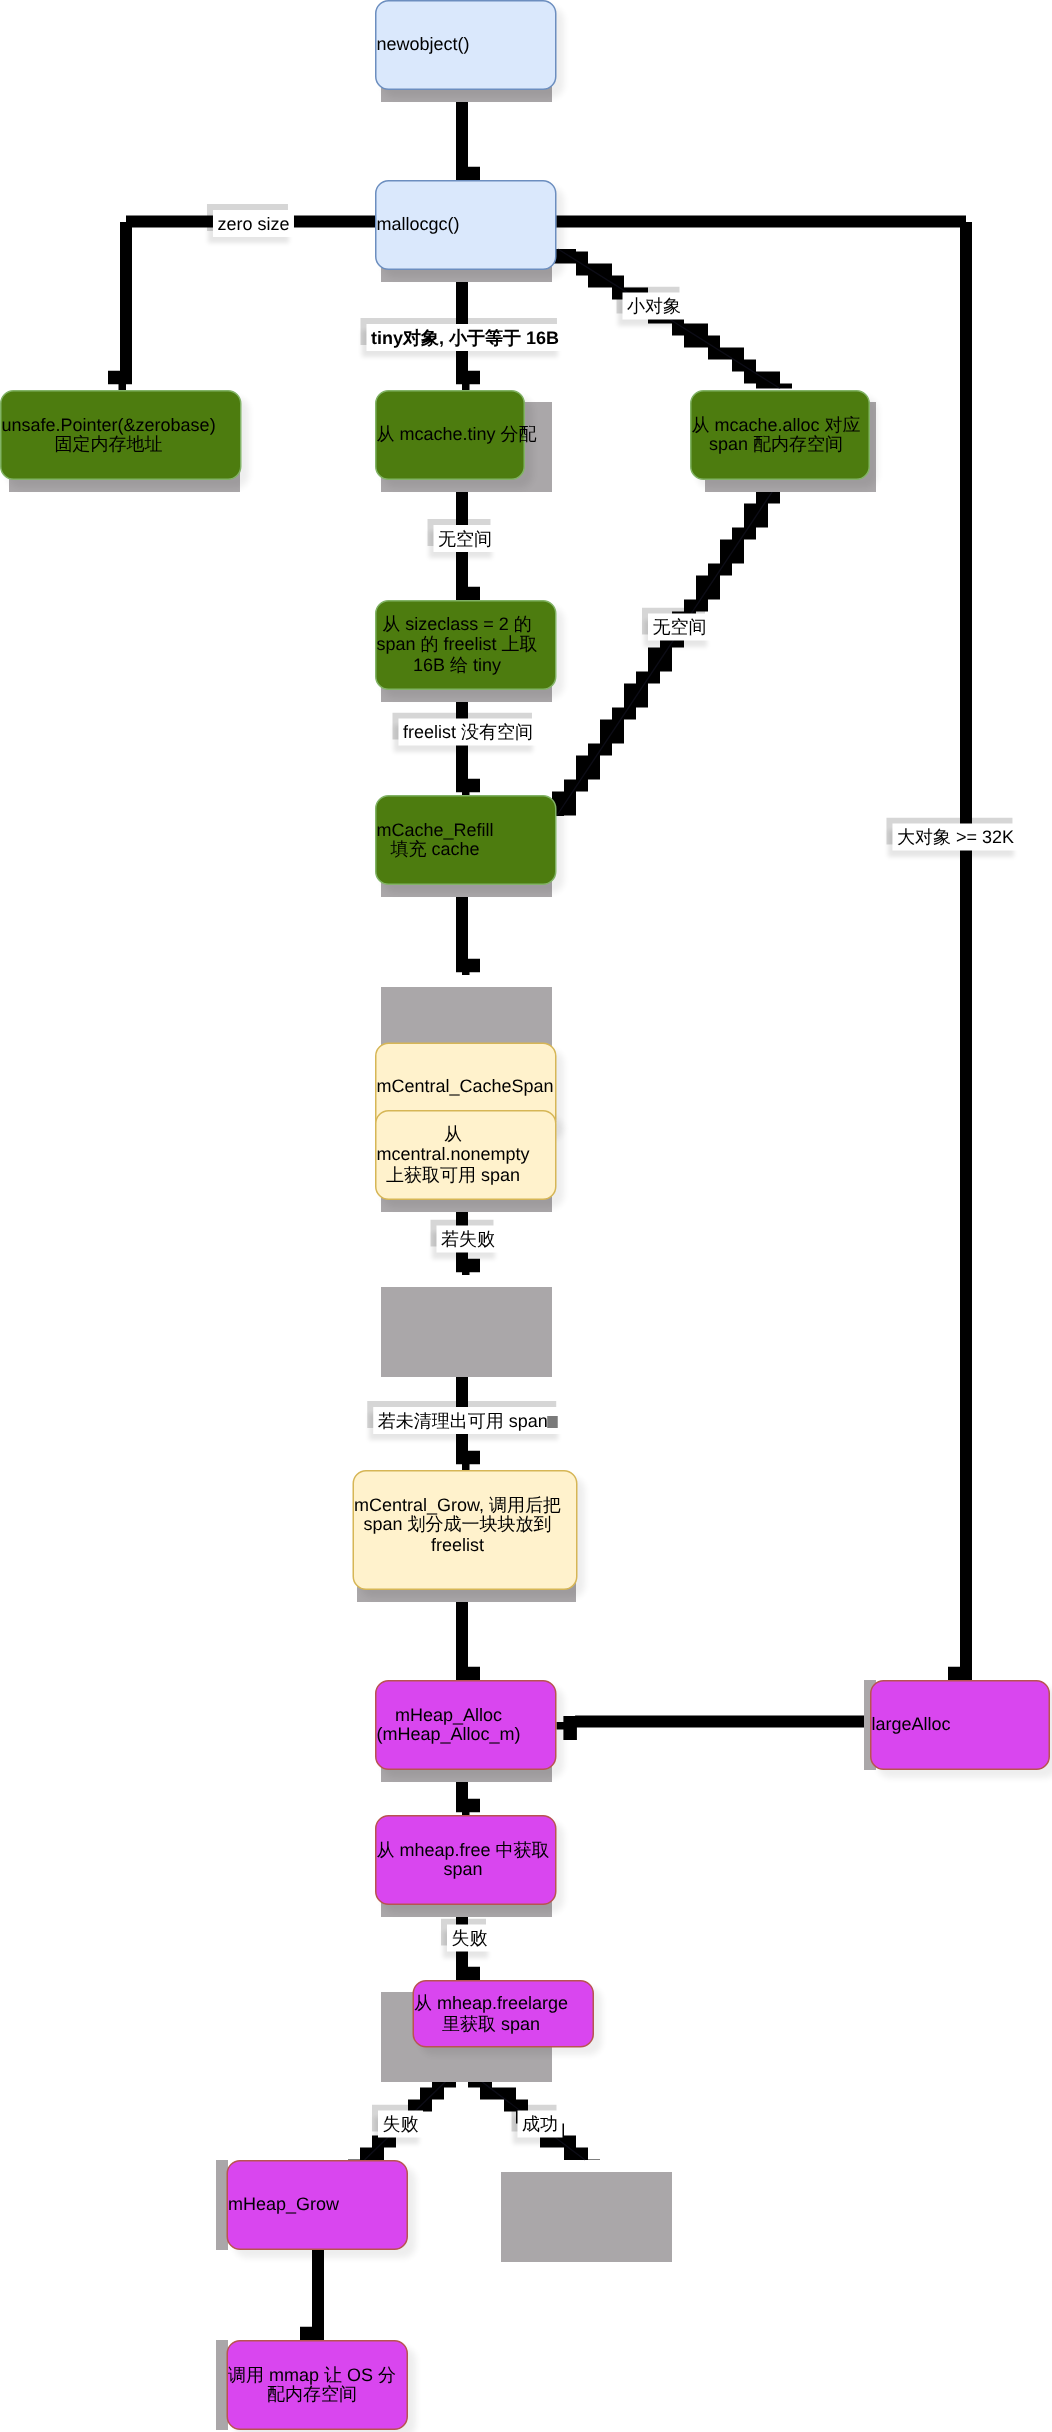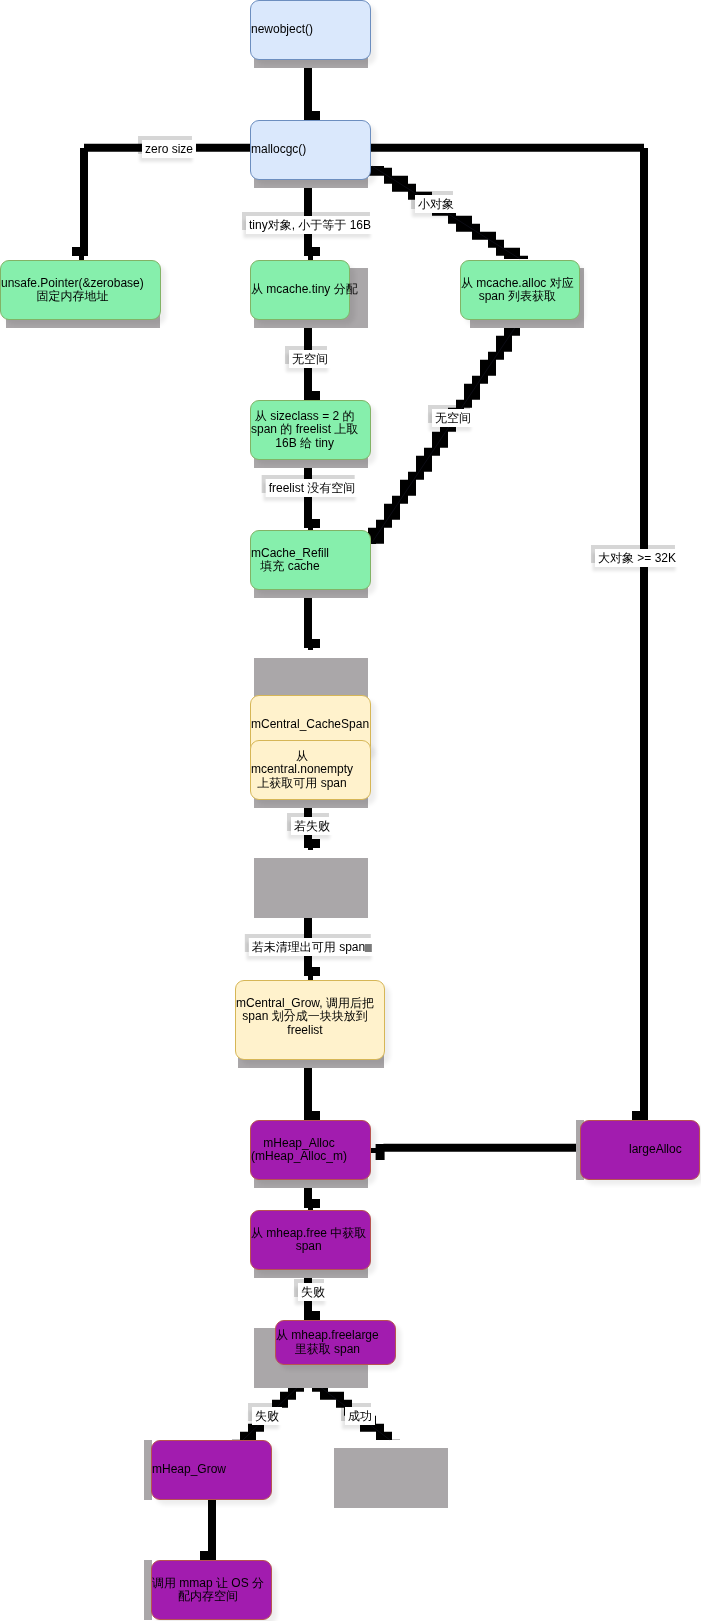--- a/index.html
+++ b/index.html
@@ -8,23 +8,23 @@
        font-family:"Liberation Sans","DejaVu Sans",sans-serif;font-size:12px;color:#000;
        -webkit-font-smoothing:antialiased;}
   #canvas{position:relative;width:701px;height:1621px;}
   .node, .edgelabel{ transform:translateZ(0); }
   .node{position:absolute;box-sizing:border-box;border-radius:9px;
         display:flex;align-items:center;justify-content:flex-start;text-align:center;
         border-width:1px;border-style:solid;z-index:5;
         box-shadow:5px 5px 4px rgba(0,0,0,0.07);}
   .node .lbl{display:block;line-height:13.5px;white-space:nowrap;}
   .blue{background:#dae8fc;border-color:#6c8ebf;}
-  .green{background:#86efac;border-color:#82b366;}
+  .green{background:#4d7c0f;border-color:#82b366;}
   .yellow{background:#fff2cc;border-color:#d6b656;}
-  .pink{background:#a21caf;border-color:#b85450;}
+  .pink{background:#d946ef;border-color:#b85450;}
   .ghost{position:absolute;background:#aaa7a9;z-index:4;}
   .edgelabel{position:absolute;background:#ffffff;z-index:7;white-space:nowrap;
              line-height:16px;padding:1px 3px;transform:translate(-50%,-50%) translateZ(0);
              box-shadow:-4px -4px 0 0 rgba(0,0,0,0.16), -3px 4px 3px rgba(0,0,0,0.10);}
   #edges{position:absolute;left:0;top:0;width:701px;height:1621px;z-index:3;overflow:visible;}
 </style>
 </head>
 <body>
 
 <div id="canvas">
@@ -128,21 +128,21 @@
     <div class="ghost" style="left: 254px; top: 267.7px; width: 114px; height: 60px;"></div>
     <div class="node green" style="left: 250px; top: 260px; width: 100px; height: 60px;">
       <div class="lbl">
         <div>从 mcache.tiny 分配</div>
       </div>
     </div>
     <div class="ghost" style="left: 470px; top: 267.7px; width: 114px; height: 60px;"></div>
     <div class="node green" style="left: 460px; top: 260px; width: 120px; height: 60px;">
       <div class="lbl">
         <div>从 mcache.alloc 对应</div>
-        <div>span 列表获取</div>
+        <div>span 配内存空间</div>
       </div>
     </div>
     <div class="ghost" style="left: 254px; top: 407.7px; width: 114px; height: 60px;"></div>
     <div class="node green" style="left: 250px; top: 400px; width: 121px; height: 60px;">
       <div class="lbl">
         <div>从 sizeclass = 2 的</div>
         <div>span 的 freelist 上取</div>
         <div>16B 给 tiny</div>
       </div>
     </div>
@@ -177,21 +177,21 @@
       </div>
     </div>
     <div class="ghost" style="left: 254px; top: 1127.7px; width: 114px; height: 60px;"></div>
     <div class="node pink" style="left: 250px; top: 1120px; width: 121px; height: 60px;">
       <div class="lbl">
         <div>mHeap_Alloc</div>
         <div>(mHeap_Alloc_m)</div>
       </div>
     </div>
     <div class="ghost" style="left: 576px; top: 1120px; width: 8px; height: 60px;"></div>
-    <div class="node pink" style="left: 580px; top: 1120px; width: 120px; height: 60px; padding-left: 48px;">
+    <div class="node pink" style="left: 580px; top: 1120px; width: 120px; height: 60px;">
       <div class="lbl">
         <div>largeAlloc</div>
       </div>
     </div>
     <div class="ghost" style="left: 254px; top: 1217.7px; width: 114px; height: 60px;"></div>
     <div class="node pink" style="left: 250px; top: 1210px; width: 121px; height: 60px;">
       <div class="lbl">
         <div>从 mheap.free 中获取</div>
         <div>span</div>
       </div>
@@ -211,21 +211,21 @@
     </div>
     <div class="ghost" style="left: 334px; top: 1447.7px; width: 114px; height: 60px;"></div>
     <div class="ghost" style="left: 144px; top: 1560px; width: 8px; height: 60px;"></div>
     <div class="node pink" style="left: 151px; top: 1560px; width: 121px; height: 60px;">
       <div class="lbl">
         <div>调用 mmap 让 OS 分</div>
         <div>配内存空间</div>
       </div>
     </div>
     <div class="edgelabel" style="left: 142px; top: 149px; margin-left: 27px;"><span>zero size</span></div>
-    <div class="edgelabel" style="left: 310px; top: 225px;"><span>tiny对象, 小于等于 16B</span></div>
+    <div class="edgelabel" style="left: 310px; top: 225px; font-weight: bold;"><span>tiny对象, 小于等于 16B</span></div>
     <div class="edgelabel" style="left: 436px; top: 204px;"><span>小对象</span></div>
     <div class="edgelabel" style="left: 310px; top: 359px;"><span>无空间</span></div>
     <div class="edgelabel" style="left: 453px; top: 418px;"><span>无空间</span></div>
     <div class="edgelabel" style="left: 312px; top: 488px;"><span>freelist 没有空间</span></div>
     <div class="edgelabel" style="left: 637px; top: 558px;"><span>大对象 &gt;= 32K</span></div>
     <div class="edgelabel" style="left: 312px; top: 826px;"><span>若失败</span></div>
     <div class="edgelabel" style="left: 312px; top: 947px;"><span>若未清理出可用 span</span><span style="display: inline-block; width: 7px; height: 8px; background: rgb(122, 122, 122); vertical-align: -1px; margin-left: 0px;"></span></div>
     <div class="edgelabel" style="left: 313px; top: 1292px;"><span>失败</span></div>
     <div class="edgelabel" style="left: 267px; top: 1416px;"><span>失败</span></div>
     <div class="edgelabel" style="left: 360px; top: 1416px;"><span>成功</span></div>

